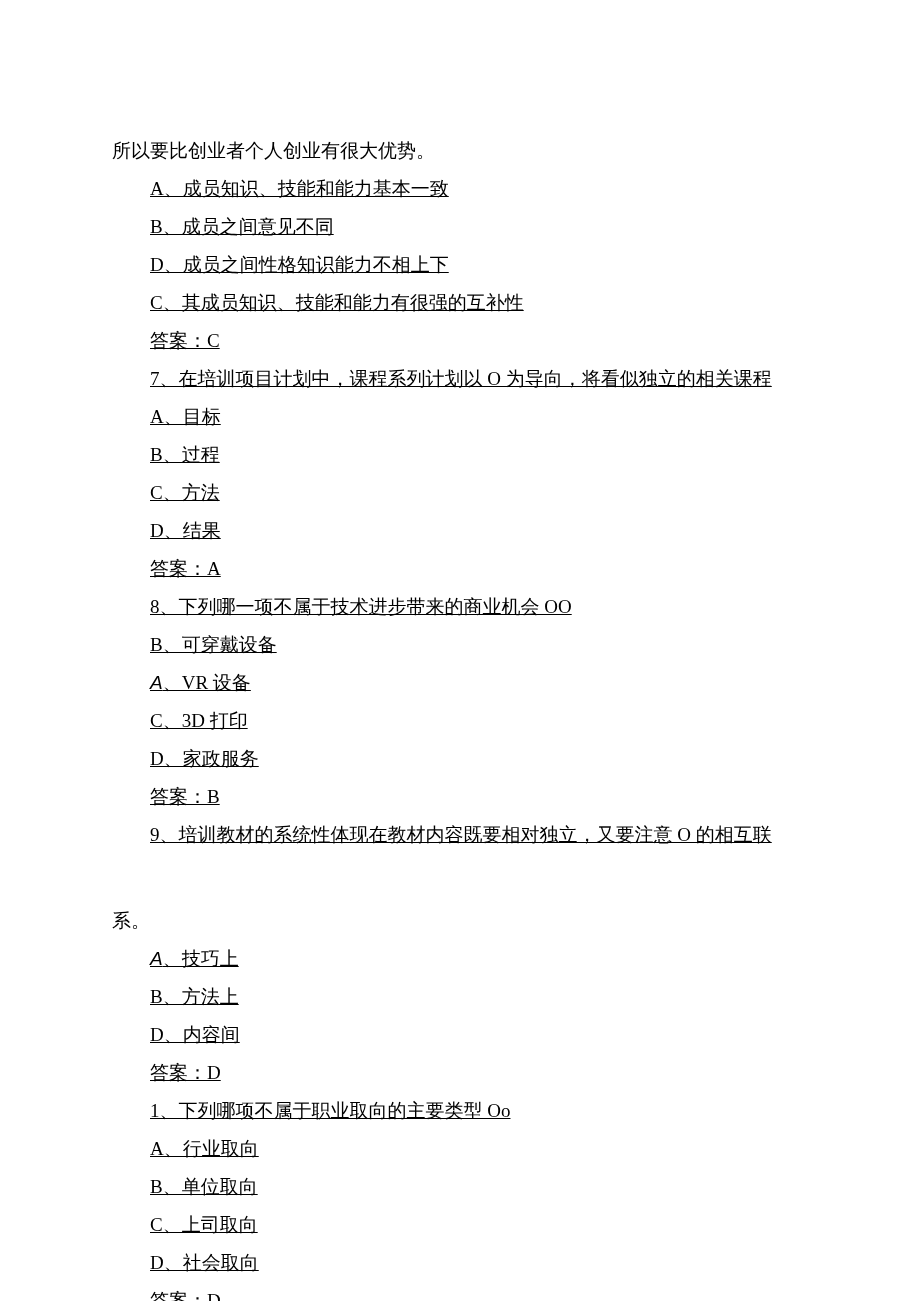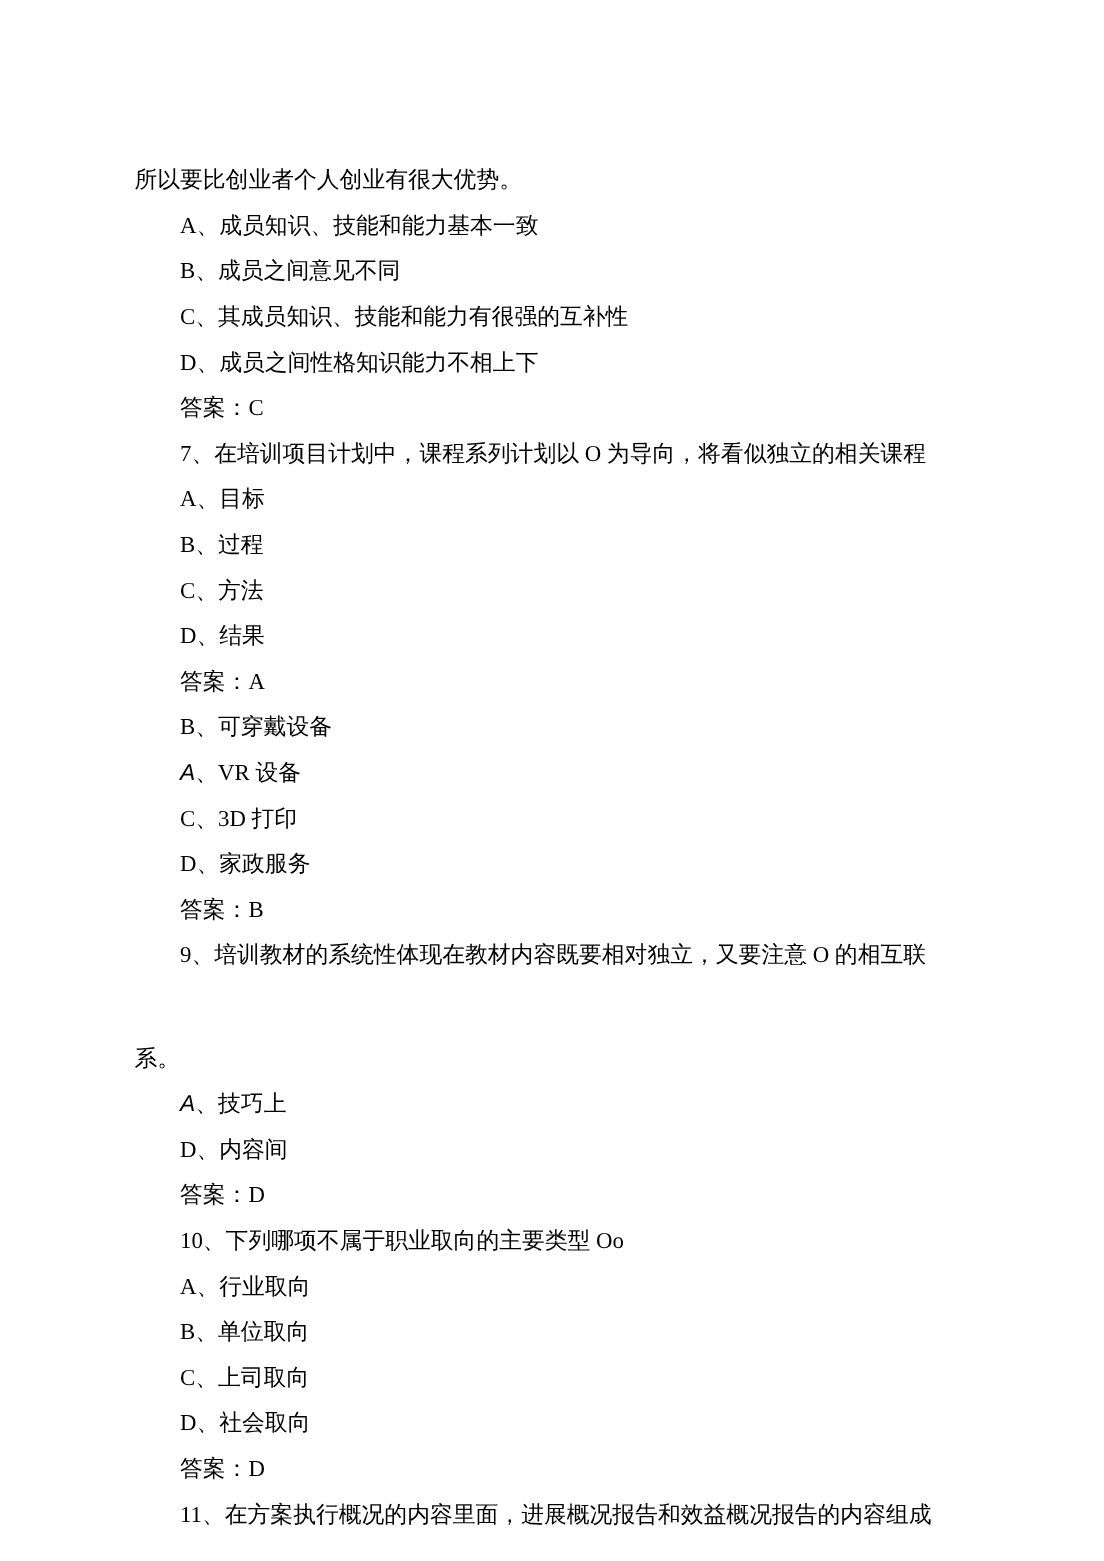--- a/index.html
+++ b/index.html
@@ -14,57 +14,60 @@
     width: 920px;
     min-height: 1301px;
     padding: 84px 112px 0 112px;
     box-sizing: border-box;
   }
   .line {
     white-space: nowrap;
   }
   .indent-2 {
     padding-left: 2em;
+    text-decoration: underline;
   }
   .out {
     padding-left: 0;
     margin-top: 48px;
   }
   .italic-a {
     font-style: italic;
     font-family: Arial, sans-serif;
     font-weight: normal;
   }
 </style>
 </head>
 <body>
 
 <div class="page" id="content-root">
     <div class="line out">所以要比创业者个人创业有很大优势。</div>
     <div class="line indent-2">A、成员知识、技能和能力基本一致</div>
     <div class="line indent-2">B、成员之间意见不同</div>
+    <div class="line indent-2">D、成员之间性格知识能力不相上下</div>
     <div class="line indent-2">C、其成员知识、技能和能力有很强的互补性</div>
-    <div class="line indent-2">D、成员之间性格知识能力不相上下</div>
     <div class="line indent-2">答案：C</div>
     <div class="line indent-2">7、在培训项目计划中，课程系列计划以 O 为导向，将看似独立的相关课程</div>
     <div class="line indent-2">A、目标</div>
     <div class="line indent-2">B、过程</div>
     <div class="line indent-2">C、方法</div>
     <div class="line indent-2">D、结果</div>
     <div class="line indent-2">答案：A</div>
+    <div class="line indent-2">8、下列哪一项不属于技术进步带来的商业机会 OO</div>
     <div class="line indent-2">B、可穿戴设备</div>
     <div class="line indent-2"><span class="italic-a">A</span><span>、VR 设备</span></div>
     <div class="line indent-2">C、3D 打印</div>
     <div class="line indent-2">D、家政服务</div>
     <div class="line indent-2">答案：B</div>
     <div class="line indent-2">9、培训教材的系统性体现在教材内容既要相对独立，又要注意 O 的相互联</div>
     <div class="line out">系。</div>
     <div class="line indent-2"><span class="italic-a">A</span><span>、技巧上</span></div>
+    <div class="line indent-2">B、方法上</div>
     <div class="line indent-2">D、内容间</div>
     <div class="line indent-2">答案：D</div>
-    <div class="line indent-2">10、下列哪项不属于职业取向的主要类型 Oo</div>
+    <div class="line indent-2">1、下列哪项不属于职业取向的主要类型 Oo</div>
     <div class="line indent-2">A、行业取向</div>
     <div class="line indent-2">B、单位取向</div>
     <div class="line indent-2">C、上司取向</div>
     <div class="line indent-2">D、社会取向</div>
     <div class="line indent-2">答案：D</div>
     <div class="line indent-2">11、在方案执行概况的内容里面，进展概况报告和效益概况报告的内容组成</div>
   </div>
 
 </body></html>

